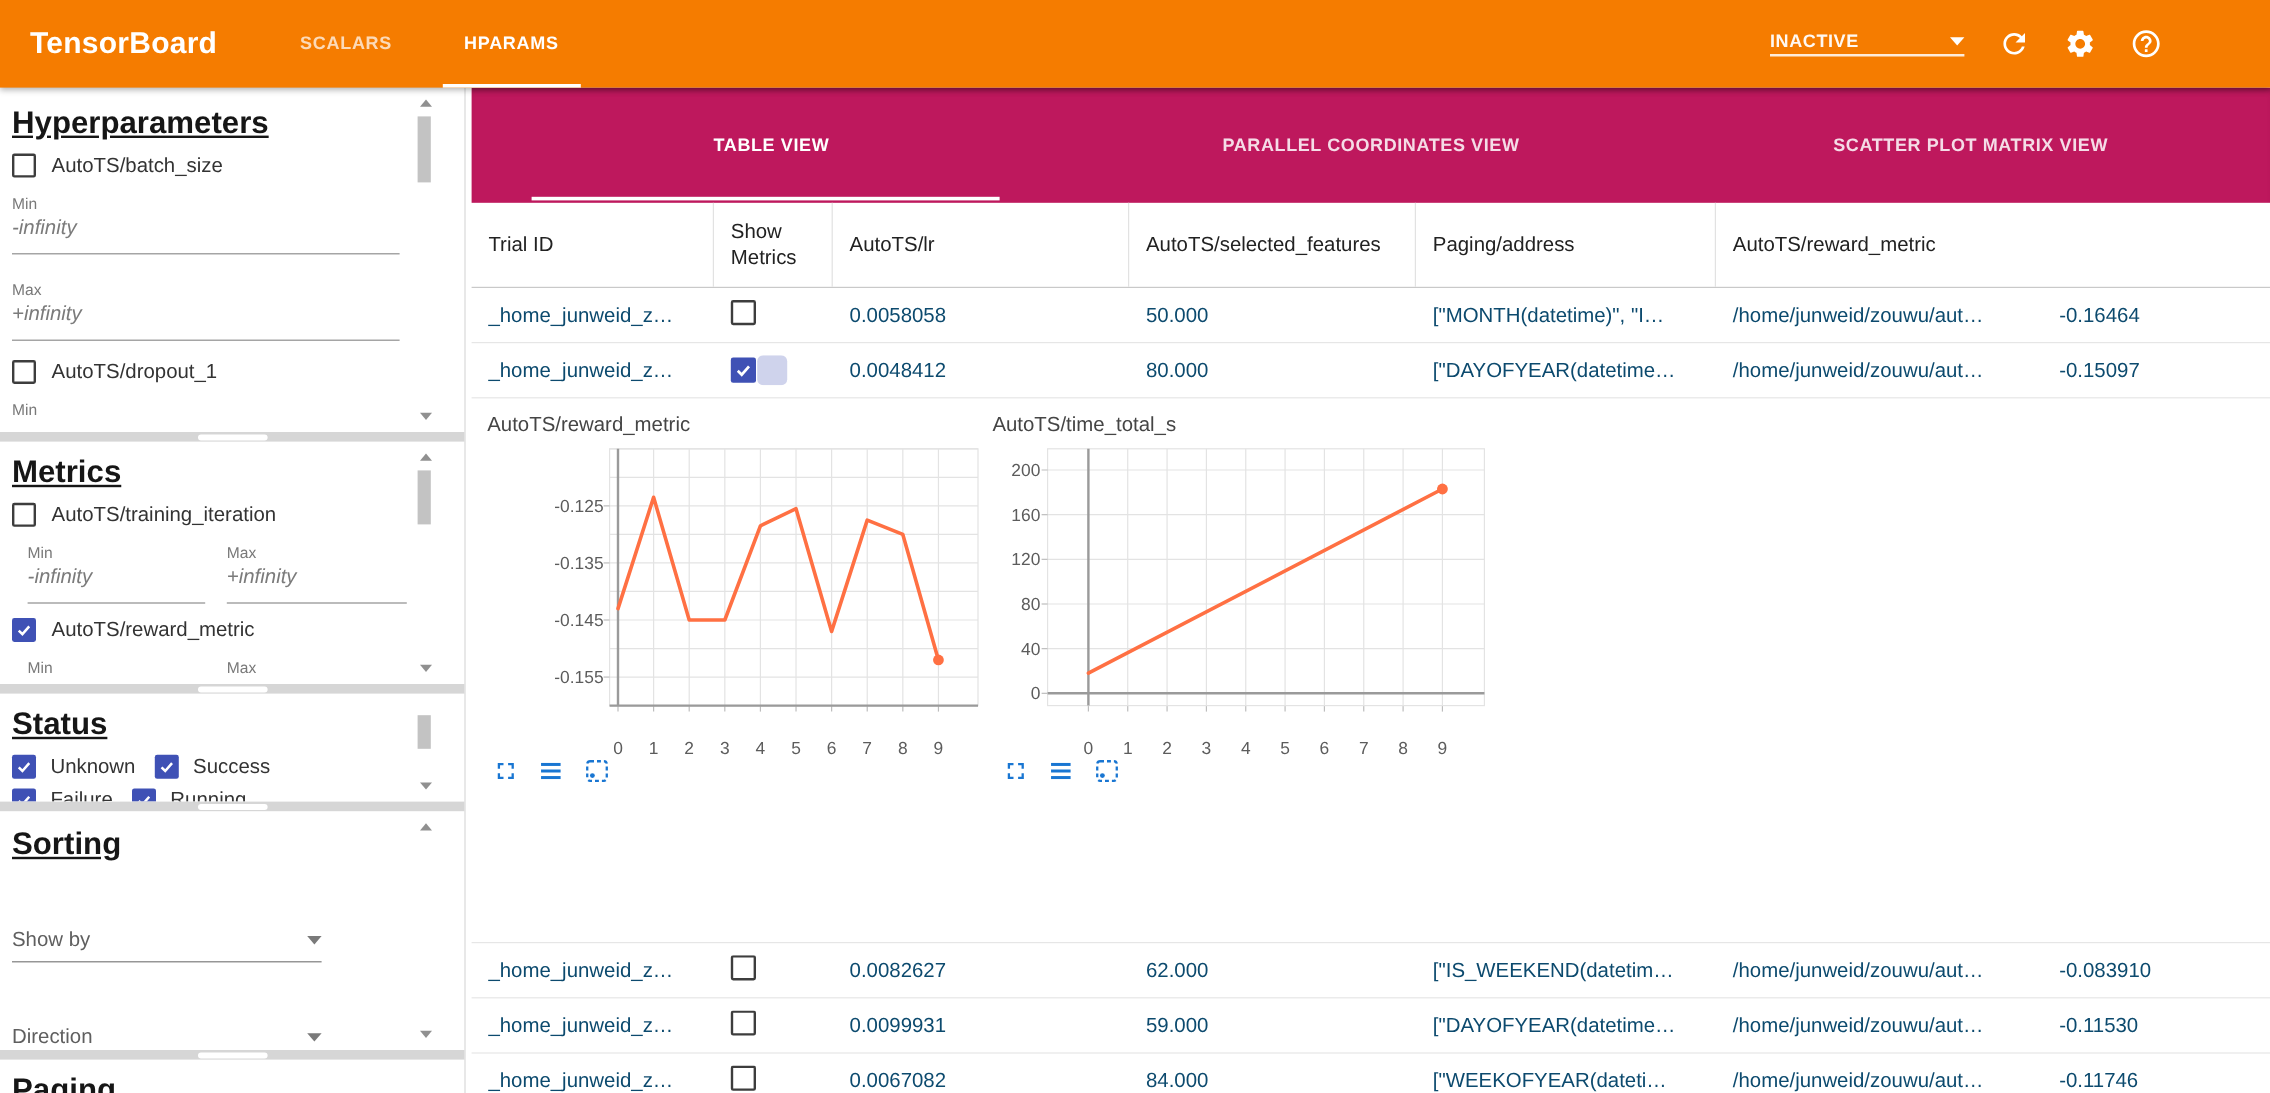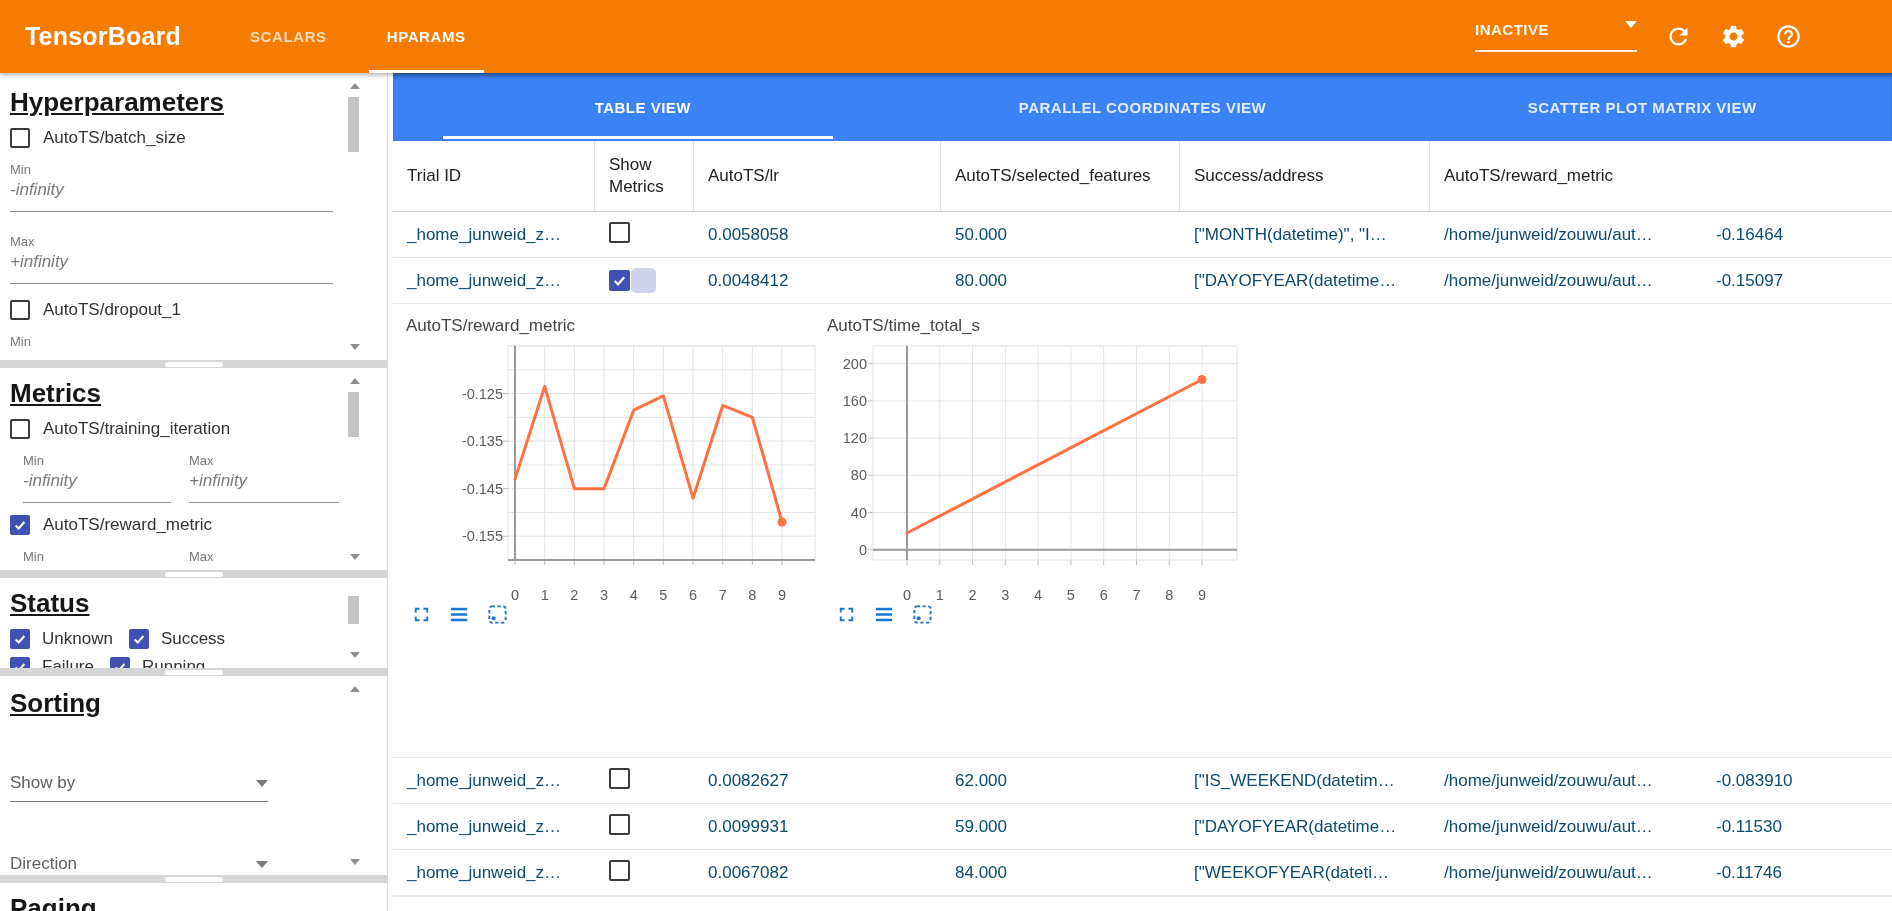--- a/index.html
+++ b/index.html
@@ -8,22 +8,22 @@
   
   .appbar{position:absolute;left:0;top:0;right:0;height:73px;background:#f57c00;display:flex;align-items:stretch;
           box-shadow:0 2px 5px rgba(0,0,0,.3);z-index:30;}
   .app-title{color:#fff;font-size:25px;font-weight:bold;align-self:center;padding-left:25px;width:195px;letter-spacing:.2px;}
   .appbar-tabs{display:flex;align-items:stretch;}
   .apptab{position:relative;display:flex;align-items:center;padding:0 30px;color:rgba(255,255,255,.72);
           font-size:15px;font-weight:bold;letter-spacing:.6px;cursor:pointer;}
   .apptab.active{color:#fff;}
   .apptab.active .inkbar{position:absolute;left:12px;right:12px;bottom:0;height:3px;background:#fff;}
   .appbar-right{margin-left:auto;display:flex;align-items:center;gap:28px;padding-right:90px;}
-  .run-select{width:162px;border-bottom:2px solid rgba(255,255,255,.85);display:flex;align-items:flex-start;
-              justify-content:space-between;padding-bottom:12px;cursor:pointer;}
+  .run-select{width:162px;border-bottom:2px solid rgba(255,255,255,.85);display:flex;align-items:center;
+              justify-content:space-between;padding-bottom:2px;cursor:pointer;}
   .run-select .val{color:rgba(255,255,255,.95);font-size:15px;font-weight:bold;letter-spacing:.5px;}
   .tri-down-white{width:0;height:0;border-left:6px solid transparent;border-right:6px solid transparent;border-top:7px solid #fff;}
   .abicon{width:27px;height:27px;cursor:pointer;display:block;}
 
   
   .sidebar{position:absolute;left:0;top:73px;bottom:0;width:387px;background:#fff;display:flex;flex-direction:column;
            border-right:1px solid #d9d9d9;z-index:5;}
   .sec{position:relative;overflow:hidden;padding:10px 52px 0 10px;box-sizing:border-box;}
   .sec-h{font-size:26px;font-weight:bold;text-decoration:underline;color:#161616;margin:4px 0 10px 0;}
   .divider{height:8px;background:#d6d6d6;position:relative;flex:none;}
@@ -48,21 +48,21 @@
   .tri-down-gray{width:0;height:0;border-left:6px solid transparent;border-right:6px solid transparent;border-top:7px solid #7a7a7a;}
   
   .vscroll{position:absolute;right:26px;top:8px;bottom:8px;width:13px;}
   .sarr{position:absolute;left:2px;width:0;height:0;border-left:5px solid transparent;border-right:5px solid transparent;cursor:pointer;}
   .sarr.up{top:2px;border-bottom:6px solid #909090;}
   .sarr.down{bottom:2px;border-top:6px solid #909090;}
   .sthumb{position:absolute;left:0;width:11px;background:#c3c3c3;cursor:pointer;}
 
   
   .main{position:absolute;left:393px;top:73px;right:0;bottom:0;background:#fff;}
-  .subtabs{height:68px;background:#3b82f6;display:flex;box-shadow:inset 0 5px 6px -4px rgba(0,0,0,.35);}
+  .subtabs{height:96px;background:#be185d;display:flex;box-shadow:inset 0 5px 6px -4px rgba(0,0,0,.35);}
   .subtab{flex:1;position:relative;display:flex;align-items:center;justify-content:center;color:rgba(255,255,255,.85);
           font-size:15px;font-weight:bold;letter-spacing:.5px;cursor:pointer;}
   .subtab.active{color:#fff;}
   .subtab.active .inkbar2{position:absolute;left:10%;width:78%;bottom:2px;height:3px;background:#fff;}
 
   .tgrid{display:grid;grid-template-columns:202px 99px 247px 239px 250px 272px 1fr;align-items:center;}
   .thead{height:70px;border-bottom:1px solid #c9c9c9;font-size:17px;color:#222;}
   .thead>div{padding:4px 10px 4px 14px;line-height:1.3;border-right:1px solid #e2e2e2;align-self:stretch;display:flex;align-items:center;box-sizing:border-box;}
   .thead>div:last-child{border-right:none;}
   .trow{height:45px;border-bottom:1px solid #e6e6e6;font-size:17px;color:#0c4a6e;}
@@ -257,21 +257,21 @@
     <div class="subtab">
       <span>SCATTER PLOT MATRIX VIEW</span>
     </div>
   </div>
 
   <div class="tgrid thead">
     <div>Trial ID</div>
     <div>Show Metrics</div>
     <div>AutoTS/lr</div>
     <div>AutoTS/selected_features</div>
-    <div>Success/address</div>
+    <div>Paging/address</div>
     <div>AutoTS/reward_metric</div>
   </div>
 
   <div class="tgrid trow">
     <div>_home_junweid_z…</div>
     <div><span class="cb"></span></div>
     <div>0.0058058</div>
     <div>50.000</div>
     <div>["MONTH(datetime)", "I…</div>
     <div>/home/junweid/zouwu/aut…</div>

